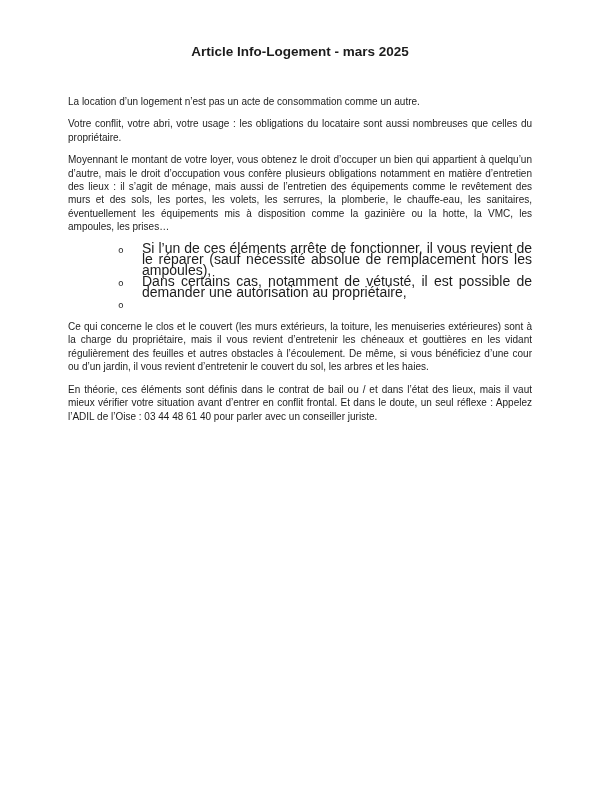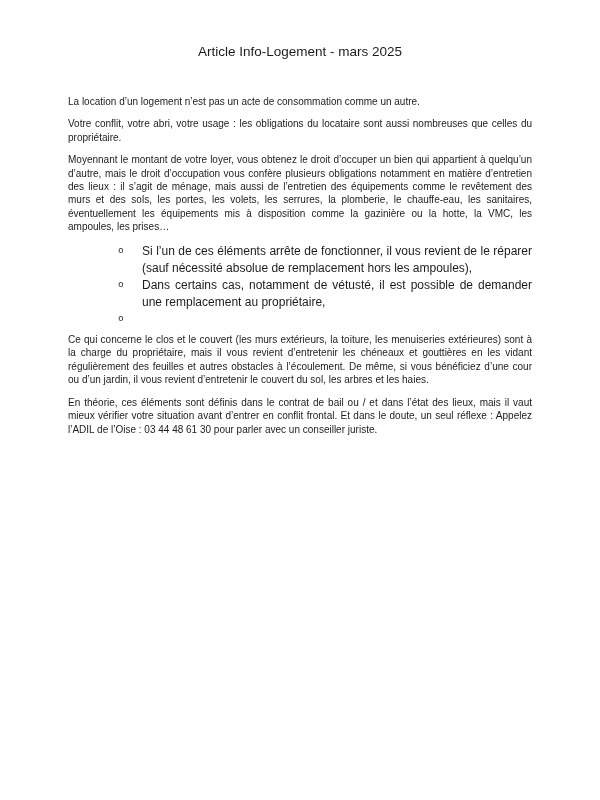--- a/index.html
+++ b/index.html
@@ -12,21 +12,21 @@
     width: 600px;
     height: 800px;
     background: #ffffff;
     overflow: hidden;
     font-family: "Liberation Sans", sans-serif;
     color: #1c1c1c;
   }
   .doc-title {
     margin: 44px 0 35px 0;
     font-size: 13.5px;
-    font-weight: 400;
+    font-weight: 700;
     line-height: 16px;
     text-align: center;
     color: #1c1c1c;
   }
   .content {
     margin: 8px 68px;
   }
   .para {
     margin: 0 0 9px 0;
     font-size: 10px;
@@ -44,22 +44,22 @@
   .bullet-marker {
     flex: 0 0 24px;
     margin-left: 50px;
     font-family: "DejaVu Sans Mono", monospace;
     font-size: 9.5px;
     line-height: 13.4px;
     color: #2e2e2e;
   }
   .bullet-text {
     flex: 1;
-    font-size: 12px;
-    line-height: 17px;
+    font-size: 14px;
+    line-height: 11px;
     text-align: justify;
   }
 </style>
 </head>
 <body>
 
 <div class="page">
   <h1 class="doc-title">Article Info-Logement - mars 2025</h1>
 
   <div class="content">
@@ -67,23 +67,23 @@
     <p class="para">Votre conflit, votre abri, votre usage : les obligations du locataire sont aussi nombreuses que celles du propriétaire.</p>
     <p class="para">Moyennant le montant de votre loyer, vous obtenez le droit d’occuper un bien qui appartient à quelqu’un d’autre, mais le droit d’occupation vous confère plusieurs obligations notamment en matière d’entretien des lieux : il s’agit de ménage, mais aussi de l’entretien des équipements comme le revêtement des murs et des sols, les portes, les volets, les serrures, la plomberie, le chauffe-eau, les sanitaires, éventuellement les équipements mis à disposition comme la gazinière ou la hotte, la VMC, les ampoules, les prises…</p>
 
     <ul class="bullets">
       <li>
         <span class="bullet-marker">o</span>
         <span class="bullet-text">Si l’un de ces éléments arrête de fonctionner, il vous revient de le réparer (sauf nécessité absolue de remplacement hors les ampoules),</span>
       </li>
       <li>
         <span class="bullet-marker">o</span>
-        <span class="bullet-text">Dans certains cas, notamment de vétusté, il est possible de demander une remplacement au propriétaire,</span>
+        <span class="bullet-text">Dans certains cas, notamment de vétusté, il est possible de demander une autorisation au propriétaire,</span>
       </li>
       <li>
         <span class="bullet-marker">o</span>
       </li>
     </ul>
 
     <p class="para">Ce qui concerne le clos et le couvert (les murs extérieurs, la toiture, les menuiseries extérieures) sont à la charge du propriétaire, mais il vous revient d’entretenir les chéneaux et gouttières en les vidant régulièrement des feuilles et autres obstacles à l’écoulement. De même, si vous bénéficiez d’une cour ou d’un jardin, il vous revient d’entretenir le couvert du sol, les arbres et les haies.</p>
-    <p class="para">En théorie, ces éléments sont définis dans le contrat de bail ou / et dans l’état des lieux, mais il vaut mieux vérifier votre situation avant d’entrer en conflit frontal. Et dans le doute, un seul réflexe : Appelez l’ADIL de l’Oise : 03 44 48 61 30 pour parler avec un conseiller juriste.</p>
+    <p class="para">En théorie, ces éléments sont définis dans le contrat de bail ou / et dans l’état des lieux, mais il vaut mieux vérifier votre situation avant d’entrer en conflit frontal. Et dans le doute, un seul réflexe : Appelez l’ADIL de l’Oise : 03 44 48 61 40 pour parler avec un conseiller juriste.</p>
   </div>
 </div>
 
 </body></html>

